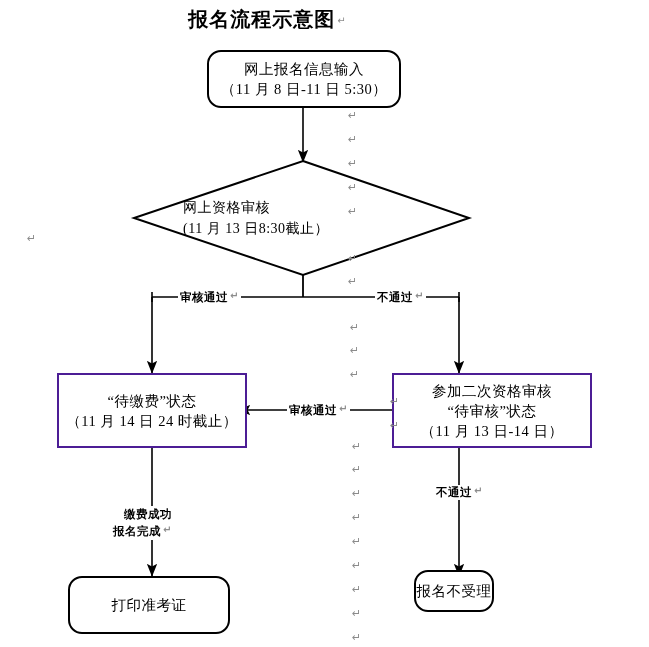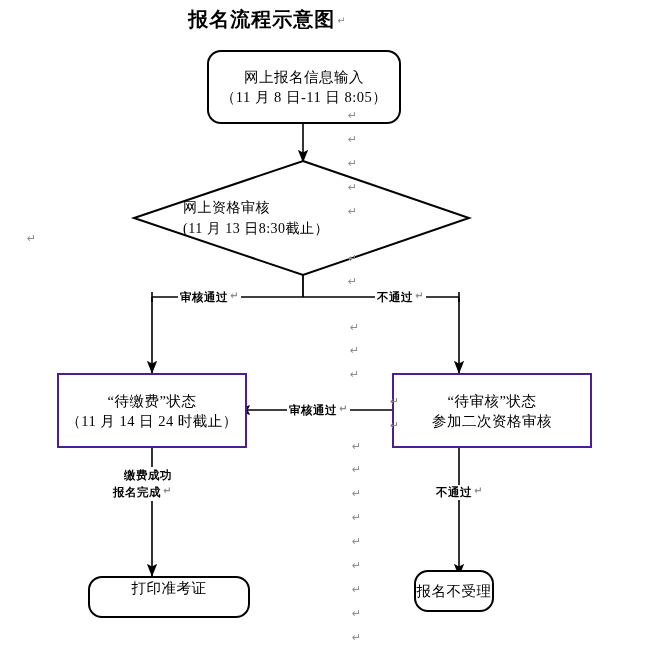--- a/index.html
+++ b/index.html
@@ -106,23 +106,23 @@
 
     <line x1="459" y1="297" x2="459" y2="373" stroke="#000" stroke-width="1.6" marker-end="url(#arw)"></line>
 
     <line x1="394" y1="410" x2="238" y2="410" stroke="#000" stroke-width="1.6" marker-end="url(#arw)"></line>
 
     <line x1="152" y1="448" x2="152" y2="576" stroke="#000" stroke-width="1.6" marker-end="url(#arw)"></line>
 
     <line x1="459" y1="448" x2="459" y2="576" stroke="#000" stroke-width="1.6" marker-end="url(#arw)"></line>
   </svg>
 
-  <div class="node rounded" style="left:207px;top:50px;width:194px;height:74px;">
+  <div class="node rounded" style="left:207px;top:50px;width:194px;height:58px;">
     <div class="ln">网上报名信息输入</div>
-    <div class="ln">（11 月 8 日-11 日 8:05）</div>
+    <div class="ln">（11 月 8 日-11 日 5:30）</div>
   </div>
 
   <div class="diamond-label" style="left:183px;top:197px;width:240px;">
     <div class="ln">网上资格审核</div>
     <div class="ln">(11 月 13 日8:30截止）</div>
   </div>
 
   <div class="edge-label" style="left:178px;top:290px;">
     <span>审核通过</span><span class="pilcrow inline">↵</span>
   </div>
@@ -130,38 +130,39 @@
   <div class="edge-label" style="left:375px;top:290px;">
     <span>不通过</span><span class="pilcrow inline">↵</span>
   </div>
 
   <div class="node sharp" style="left:57px;top:373px;width:190px;height:75px;">
     <div class="ln">“待缴费”状态</div>
     <div class="ln">（11 月 14 日 24 时截止）</div>
   </div>
 
   <div class="node sharp" style="left:392px;top:373px;width:200px;height:75px;">
+    <div class="ln">参加二次资格审核</div>
     <div class="ln">“待审核”状态</div>
-    <div class="ln">参加二次资格审核</div>
+    <div class="ln">（11 月 13 日-14 日）</div>
   </div>
 
   <div class="edge-label" style="left:287px;top:403px;">
     <span>审核通过</span><span class="pilcrow inline">↵</span>
   </div>
 
-  <div class="edge-label" style="left:111px;top:467px;line-height:17px;">
+  <div class="edge-label" style="left:111px;top:506px;line-height:17px;">
     <div>缴费成功</div>
     <div><span>报名完成</span><span class="pilcrow inline">↵</span></div>
   </div>
 
   <div class="edge-label" style="left:434px;top:485px;">
     <span>不通过</span><span class="pilcrow inline">↵</span>
   </div>
 
-  <div class="node rounded" style="left:88px;top:576px;width:162px;height:42px;justify-content:space-between;">
+  <div class="node rounded" style="left:68px;top:576px;width:162px;height:58px;">
     <div class="ln">打印准考证</div>
   </div>
 
   <div class="node rounded" style="left:414px;top:570px;width:80px;height:42px;">
     <div class="ln">报名不受理</div>
   </div>
 
   <div id="pilcrows">
       <div class="pilcrow" style="left: 348px; top: 110px;">↵</div>
       <div class="pilcrow" style="left: 348px; top: 134px;">↵</div>

